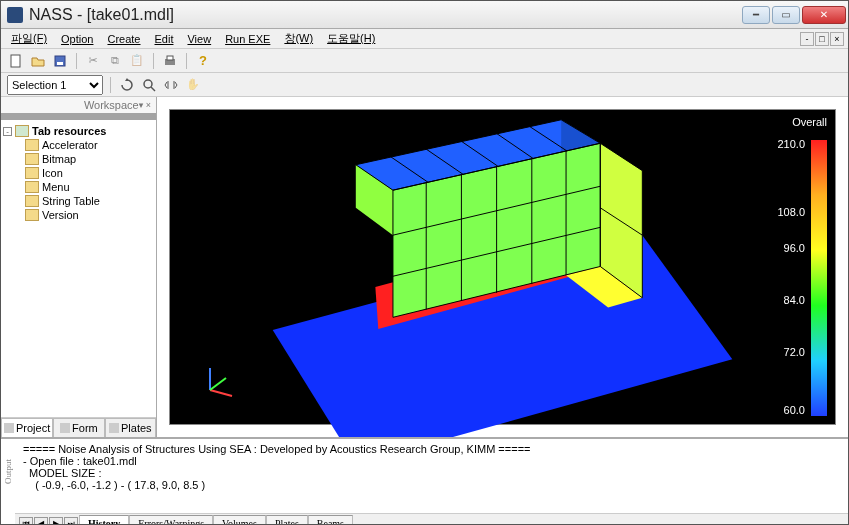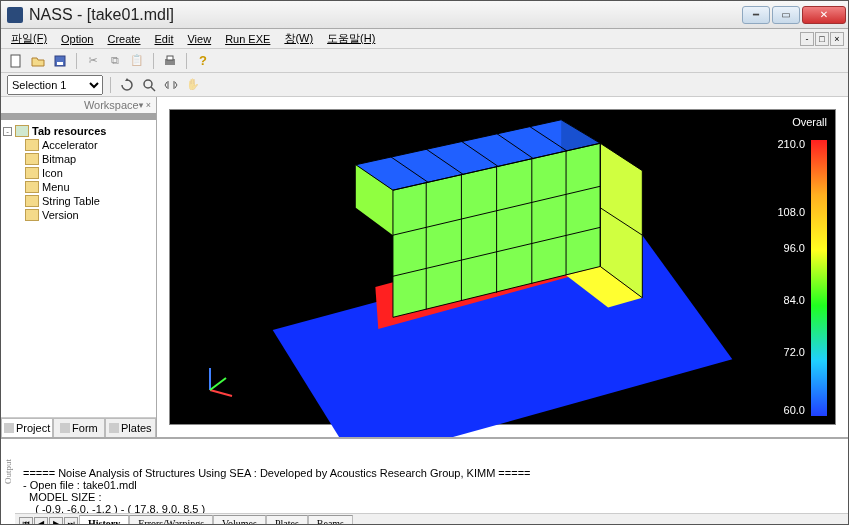--- a/index.html
+++ b/index.html
@@ -45,21 +45,21 @@
 .scene { position: absolute; inset: 0; }
 .axes { position: absolute; left: 30px; bottom: 24px; width: 40px; height: 40px; }
 .legend { position: absolute; right: 8px; top: 6px; width: 60px; color: #fff; font-size: 10px; text-align: right; }
 .legend .ovlbl { margin-bottom: 6px; }
 .legend .bar { width: 16px; height: 276px; position: absolute; right: 0; top: 24px; background: linear-gradient(to bottom, #ff2020 0%, #ffb020 20%, #ffff20 40%, #20ff20 60%, #20d0ff 80%, #2040ff 100%); }
 .legend .un { position: absolute; right: 10px; top: 308px; }
 .legend .tick { position: absolute; right: 22px; color: #fff; }
 
 
 .output { height: 96px; border-top: 2px solid #aaa; display: flex; flex-direction: column; font-family: 'Courier New', monospace; font-size: 11px; }
-.output .txt { flex: 1; padding: 4px 8px; overflow: auto; background: #fff; white-space: pre; margin-top: 24px; }
+.output .txt { flex: 1; padding: 4px 8px; overflow: auto; background: #fff; white-space: pre; }
 .output .tabs { height: 20px; display: flex; align-items: center; background: #f0f0f0; border-top: 1px solid #ccc; padding: 0 4px; gap: 0; }
 .output .nav { width: 14px; height: 14px; border: 1px solid #999; background: #eee; font-size: 8px; display: flex; align-items: center; justify-content: center; margin-right: 1px; }
 .output .otab { padding: 2px 8px; border: 1px solid #bbb; border-top-color: #999; background: #f4f4f4; font-family: Tahoma; font-size: 10px; border-radius: 0 0 6px 0; }
 .output .otab.active { background: #fff; font-weight: bold; }
 .output .vlabel { position: absolute; left: 2px; writing-mode: vertical-lr; transform: rotate(180deg); color: #888; font-size: 9px; font-family: Tahoma; }
 </style>
 </head>
 <body>
 
 <div class="titlebar">

